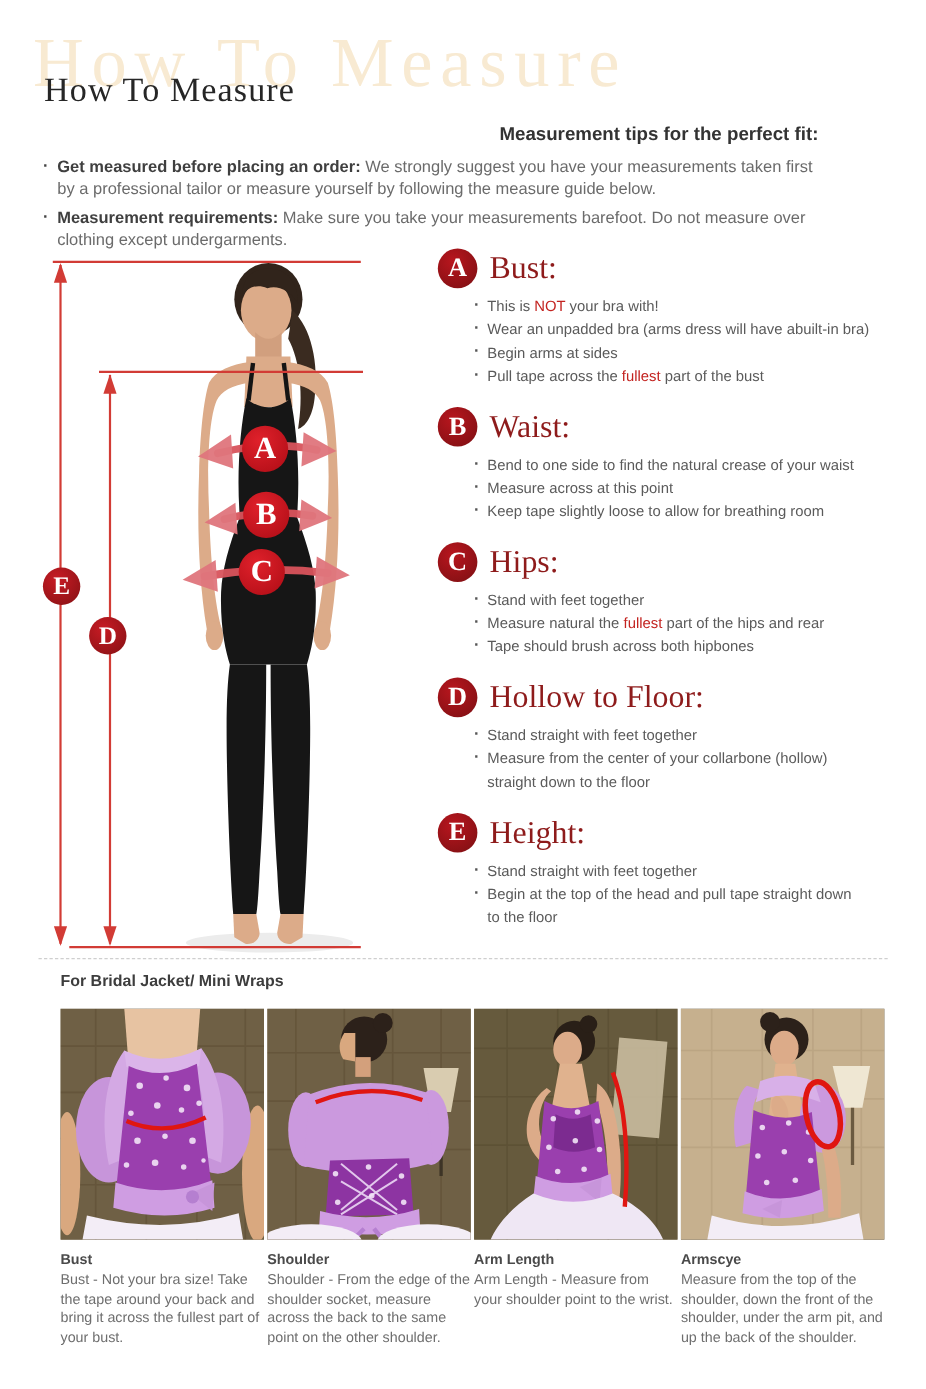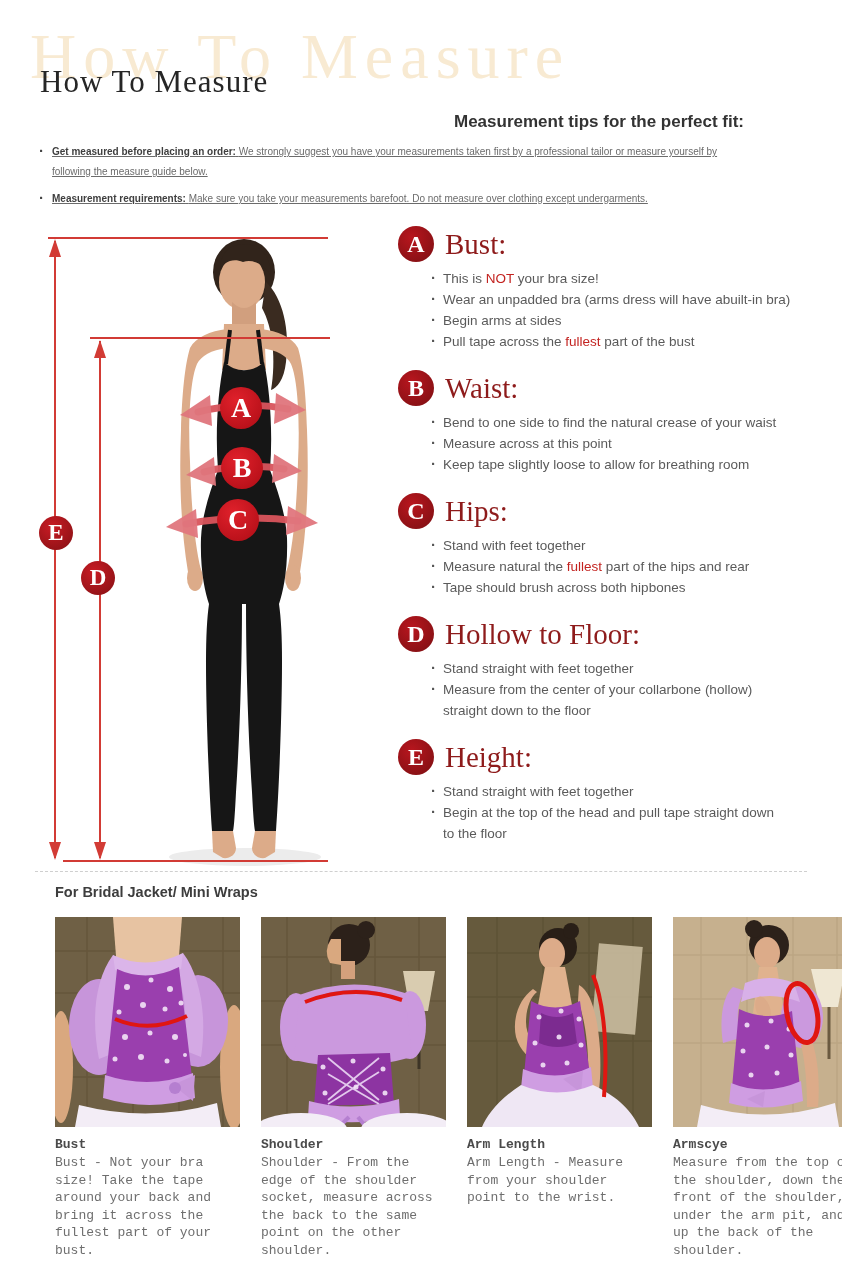--- a/index.html
+++ b/index.html
@@ -7,22 +7,22 @@
         font-family:"Liberation Sans",sans-serif;}
   
   .watermark{position:absolute;left:30px;top:20px;font-family:"Liberation Serif",serif;
              font-size:64px;color:#f8ead2;letter-spacing:7px;white-space:nowrap;}
   .title{position:absolute;left:40px;top:64px;margin:0;font-family:"Liberation Serif",serif;
          font-weight:400;font-size:31px;color:#262626;letter-spacing:1px;}
   
   .tips{position:absolute;left:38px;top:112px;width:706px;}
   .tips-heading{margin:0 0 10px 3px;font-size:17px;font-weight:bold;color:#333;text-align:right;}
   .tip-list{list-style:none;margin:0;padding:0;}
-  .tip{position:relative;padding-left:14px;margin-bottom:7px;font-size:10px;
-       line-height:20px;color:#6b6b6b;text-decoration:underline;}
+  .tip{position:relative;padding-left:14px;margin-bottom:7px;font-size:15px;
+       line-height:20px;color:#6b6b6b;}
   .tip::before{content:"\00B7";position:absolute;left:1px;top:-1px;color:#444;
                font-weight:bold;font-size:15px;}
   .tip-lead{font-weight:bold;color:#3f3f3f;}
   
   .figure{position:absolute;left:40px;top:230px;width:330px;height:645px;}
   .figure svg{position:absolute;left:0;top:0;}
   .badge{position:absolute;background:radial-gradient(circle at 38% 32%,#c81b24,#8e1216 85%);
          color:#fff;border-radius:50%;text-align:center;
          font-family:"Liberation Serif",serif;font-weight:bold;}
   .badge.lg{width:42px;height:42px;line-height:42px;font-size:28px;
@@ -46,21 +46,21 @@
   .sec-bullets li{position:relative;padding-left:12px;font-size:13.5px;line-height:21px;
                   color:#5a5a5a;white-space:pre-line;}
   .sec-bullets li::before{content:"\00B7";position:absolute;left:0;top:-1px;color:#555;
                   font-weight:bold;font-size:15px;}
   .b-em{color:#c32320;font-weight:normal;}
   
   .divider{position:absolute;left:35px;top:871px;width:772px;border-top:1px dashed #cfcfcf;}
   
   .gallery{position:absolute;left:55px;top:884px;width:760px;}
   .gallery-heading{margin:0 0 17px 0;font-size:14.5px;font-weight:bold;color:#3d3d3d;}
-  .cards{display:flex;gap:21px;font-family:Liberation Mono, monospace;}
+  .cards{display:flex;gap:3px;}
   .card{width:185px;}
   .photo{width:185px;height:210px;position:relative;overflow:hidden;background:#6f6045;}
   .photo svg{display:block;}
   .card-title{font-size:13px;font-weight:bold;color:#4a4a4a;margin:10px 0 2px 0;}
   .card-desc{font-size:13px;color:#6e6e6e;line-height:17.5px;}
 </style>
 </head>
 <body>
 
 <div class="page">
@@ -144,21 +144,21 @@
   </div>
 
   <div class="sections">
 
     <div class="section">
       <div class="sec-head">
         <div class="sec-badge">A</div>
         <div class="sec-title">Bust:</div>
       </div>
       <ul class="sec-bullets">
-        <li><span>This is </span><span class="b-em">NOT</span><span> your bra size!</span></li>
+        <li><span>This is </span><span class="b-em">NOT</span><span> your bra with!</span></li>
         <li><span>Wear an unpadded bra (arms dress will have abuilt-in bra)</span></li>
         <li><span>Begin arms at sides</span></li>
         <li><span>Pull tape across the </span><span class="b-em">fullest</span><span> part of the bust</span></li>
       </ul>
     </div>
 
     <div class="section">
       <div class="sec-head">
         <div class="sec-badge">B</div>
         <div class="sec-title">Waist:</div>

